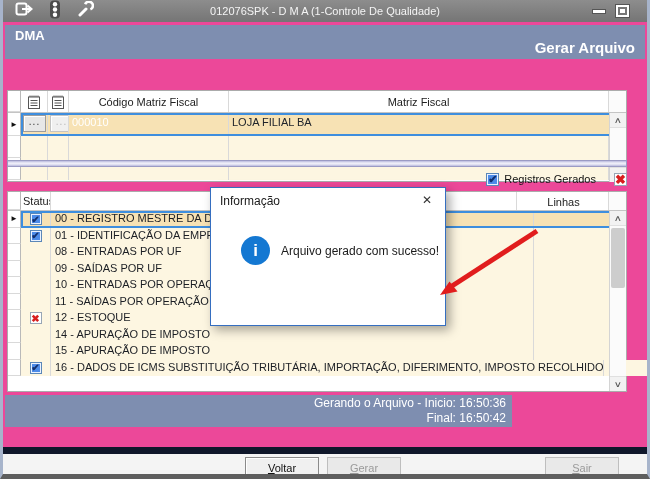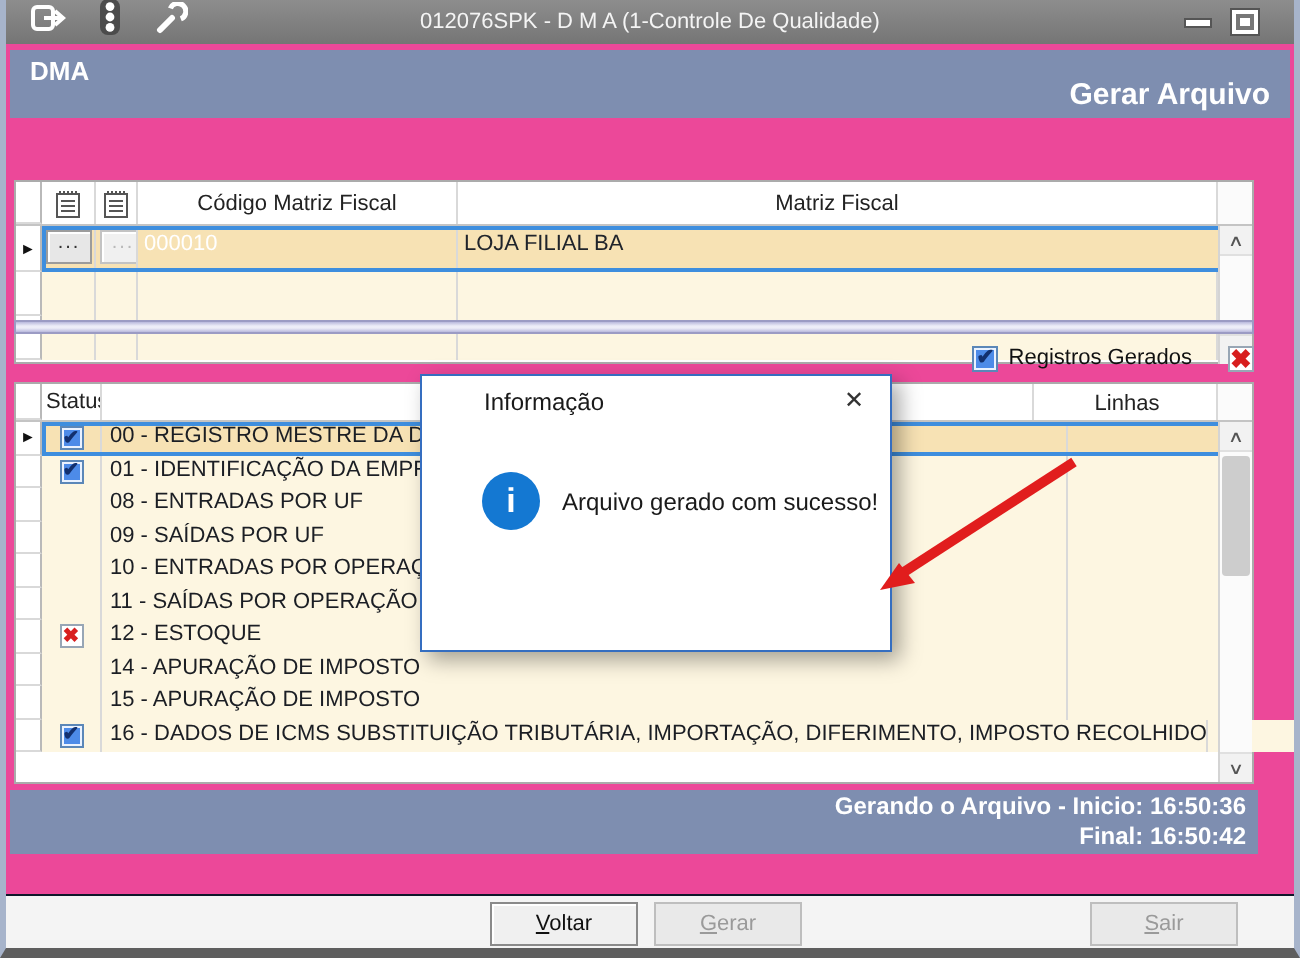--- a/index.html
+++ b/index.html
@@ -69,32 +69,32 @@
   #grid2{ left:4px; top:191px; width:620px; height:201px; }
   #grid2 .hdr{ height:19px; }
   #grid2 .hdr .c{ justify-content:flex-start; padding-left:2px; }
   #grid2 .hdr .ln{ justify-content:center; }
   .g2row{ display:flex; height:16.5px; font-size:11px; color:#1b1e24; }
   .col-st{ width:30px; flex:none; display:flex; align-items:center; justify-content:center; }
   .col-nm{ flex:1; padding:1px 0 0 4px; }
   .col-ln{ width:92px; flex:none; text-align:right; padding:1px 10px 0 0; }
   .col-st .cbox{ width:12px; height:12px; font-size:10px; }
   
-  .statusbar{ position:absolute; left:2px; top:395px; width:624px; height:32px; background:#7E8EB0;
-    color:#fff; font-weight:bold; font-size:12px; text-align:right; padding:1px 6px 0 16px; line-height:15px; }
-  
-  .btnpanel{ position:absolute; left:0; top:447px; width:644px; height:27px; background:#F4F4F4; border-top:1px solid #0f172a; }
+  .statusbar{ position:absolute; left:2px; top:395px; width:507px; height:32px; background:#7E8EB0;
+    color:#fff; font-weight:normal; font-size:12px; text-align:right; padding:1px 6px 0 16px; line-height:15px; }
+  
+  .btnpanel{ position:absolute; left:0; top:447px; width:644px; height:27px; background:#F4F4F4; border-top:7px solid #0f172a; }
   .pbtn{ position:absolute; top:3px; width:74px; height:22px; background:#F0F0F0; border:1px solid #8A8A8A;
     box-shadow:inset 1px 1px 0 #fff; font-size:11px; color:#111; text-align:center; line-height:20px; }
   .pbtn u{ text-decoration:underline; }
   .pbtn.dis{ color:#9A9A9A; border-color:#BEBEBE; background:#E9E9E9; box-shadow:none; }
   
   .dialog{ position:absolute; left:207px; top:187px; width:236px; height:139px; background:#fff;
     border:1px solid #356EC0; box-shadow:4px 4px 10px rgba(0,0,0,0.35); z-index:5; }
-  .dlg-title{ position:relative; height:25px; font-size:12px; color:#1a1a1a; padding:6px 12px 0 9px;margin-left:22px; }
+  .dlg-title{ position:relative; height:25px; font-size:12px; color:#1a1a1a; padding:6px 12px 0 9px; }
   .dlg-close{ position:absolute; right:10px; top:5px; font-size:12px; color:#333; width:16px; text-align:center; }
   .dlg-body{ position:relative; height:76px; }
   .info-ic{ position:absolute; left:30px; top:23px; width:29px; height:29px; border-radius:50%; background:#1478D2;
     color:#fff; font-weight:bold; font-size:17px; text-align:center; line-height:29px; }
   .dlg-msg{ position:absolute; left:70px; top:31px; font-size:12px; color:#1a1a1a; }
   .dlg-foot{ position:absolute; left:0; bottom:0; width:100%; height:38px; background:#F0F0F0; }
   .ok-btn{ position:absolute; right:14px; top:8px; width:66px; height:21px; background:#E3E3E3;
     border:2px solid #3A79C2; font-size:11px; color:#111; text-align:center; line-height:17px; }
   
   .arrow-svg{ position:absolute; left:0; top:0; z-index:9; pointer-events:none; }

